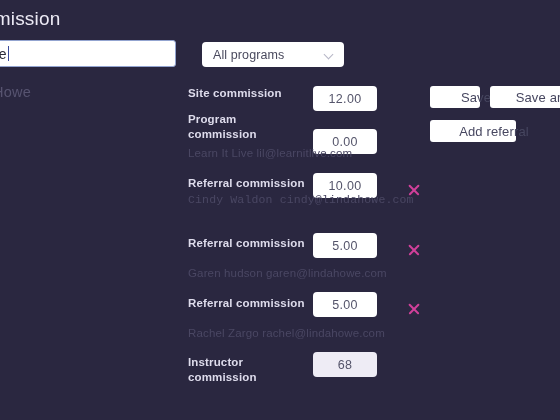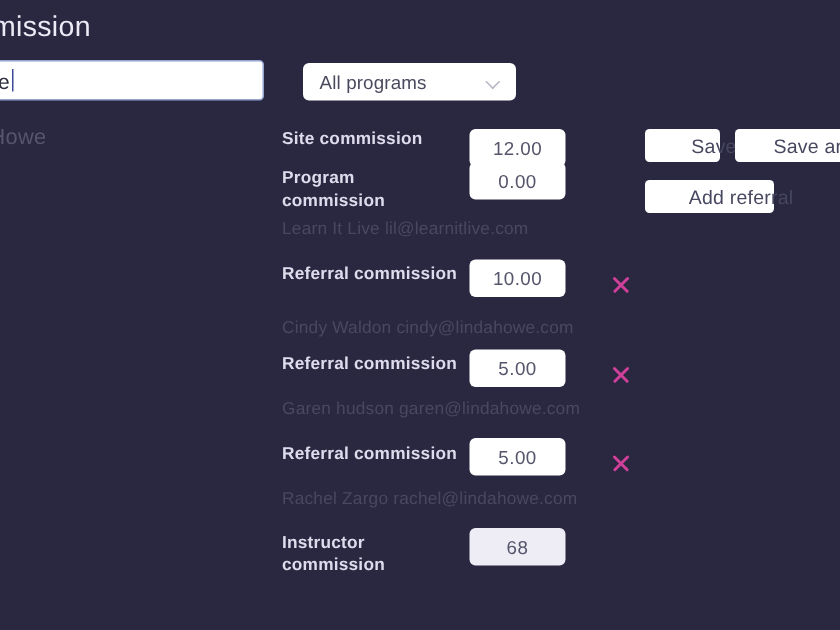--- a/index.html
+++ b/index.html
@@ -221,31 +221,31 @@
   <div class="btn" id="btn-add-ref">
     <span class="btn-label">Add referral</span>
   </div>
 
   <div class="row-label" style="left:188px; top:86px;">Site commission</div>
   <div class="num-input" style="left:313px; top:86px;align-items:center;">
     <span class="num">12.00</span>
   </div>
 
   <div class="row-label" style="left:188px; top:112px;">Program<br>commission</div>
-  <div class="num-input" style="left:313px; top:108px;">
+  <div class="num-input" style="left:313px; top:129px;">
     <span class="num">0.00</span>
   </div>
   <div class="person-line" style="left:188px; top:147px;">Learn It Live lil@learnitlive.com</div>
 
   <div class="row-label" style="left:188px; top:176px; width:130px;">Referral commission</div>
   <div class="num-input" style="left:313px; top:173px;">
     <span class="num">10.00</span>
   </div>
   <div class="remove-icon" style="left:406px; top:182px;"></div>
-  <div class="person-line" style="left:188px; top:213px;">Cindy Waldon cindy@lindahowe.com</div>
+  <div class="person-line" style="left:188px; top:193px;font-family:Liberation Mono, monospace;">Cindy Waldon cindy@lindahowe.com</div>
 
   <div class="row-label" style="left:188px; top:236px; width:130px;">Referral commission</div>
   <div class="num-input" style="left:313px; top:233px;">
     <span class="num">5.00</span>
   </div>
   <div class="remove-icon" style="left:406px; top:242px;"></div>
   <div class="person-line" style="left:188px; top:267px;">Garen hudson garen@lindahowe.com</div>
 
   <div class="row-label" style="left:188px; top:296px; width:130px;">Referral commission</div>
   <div class="num-input" style="left:313px; top:292px;">

